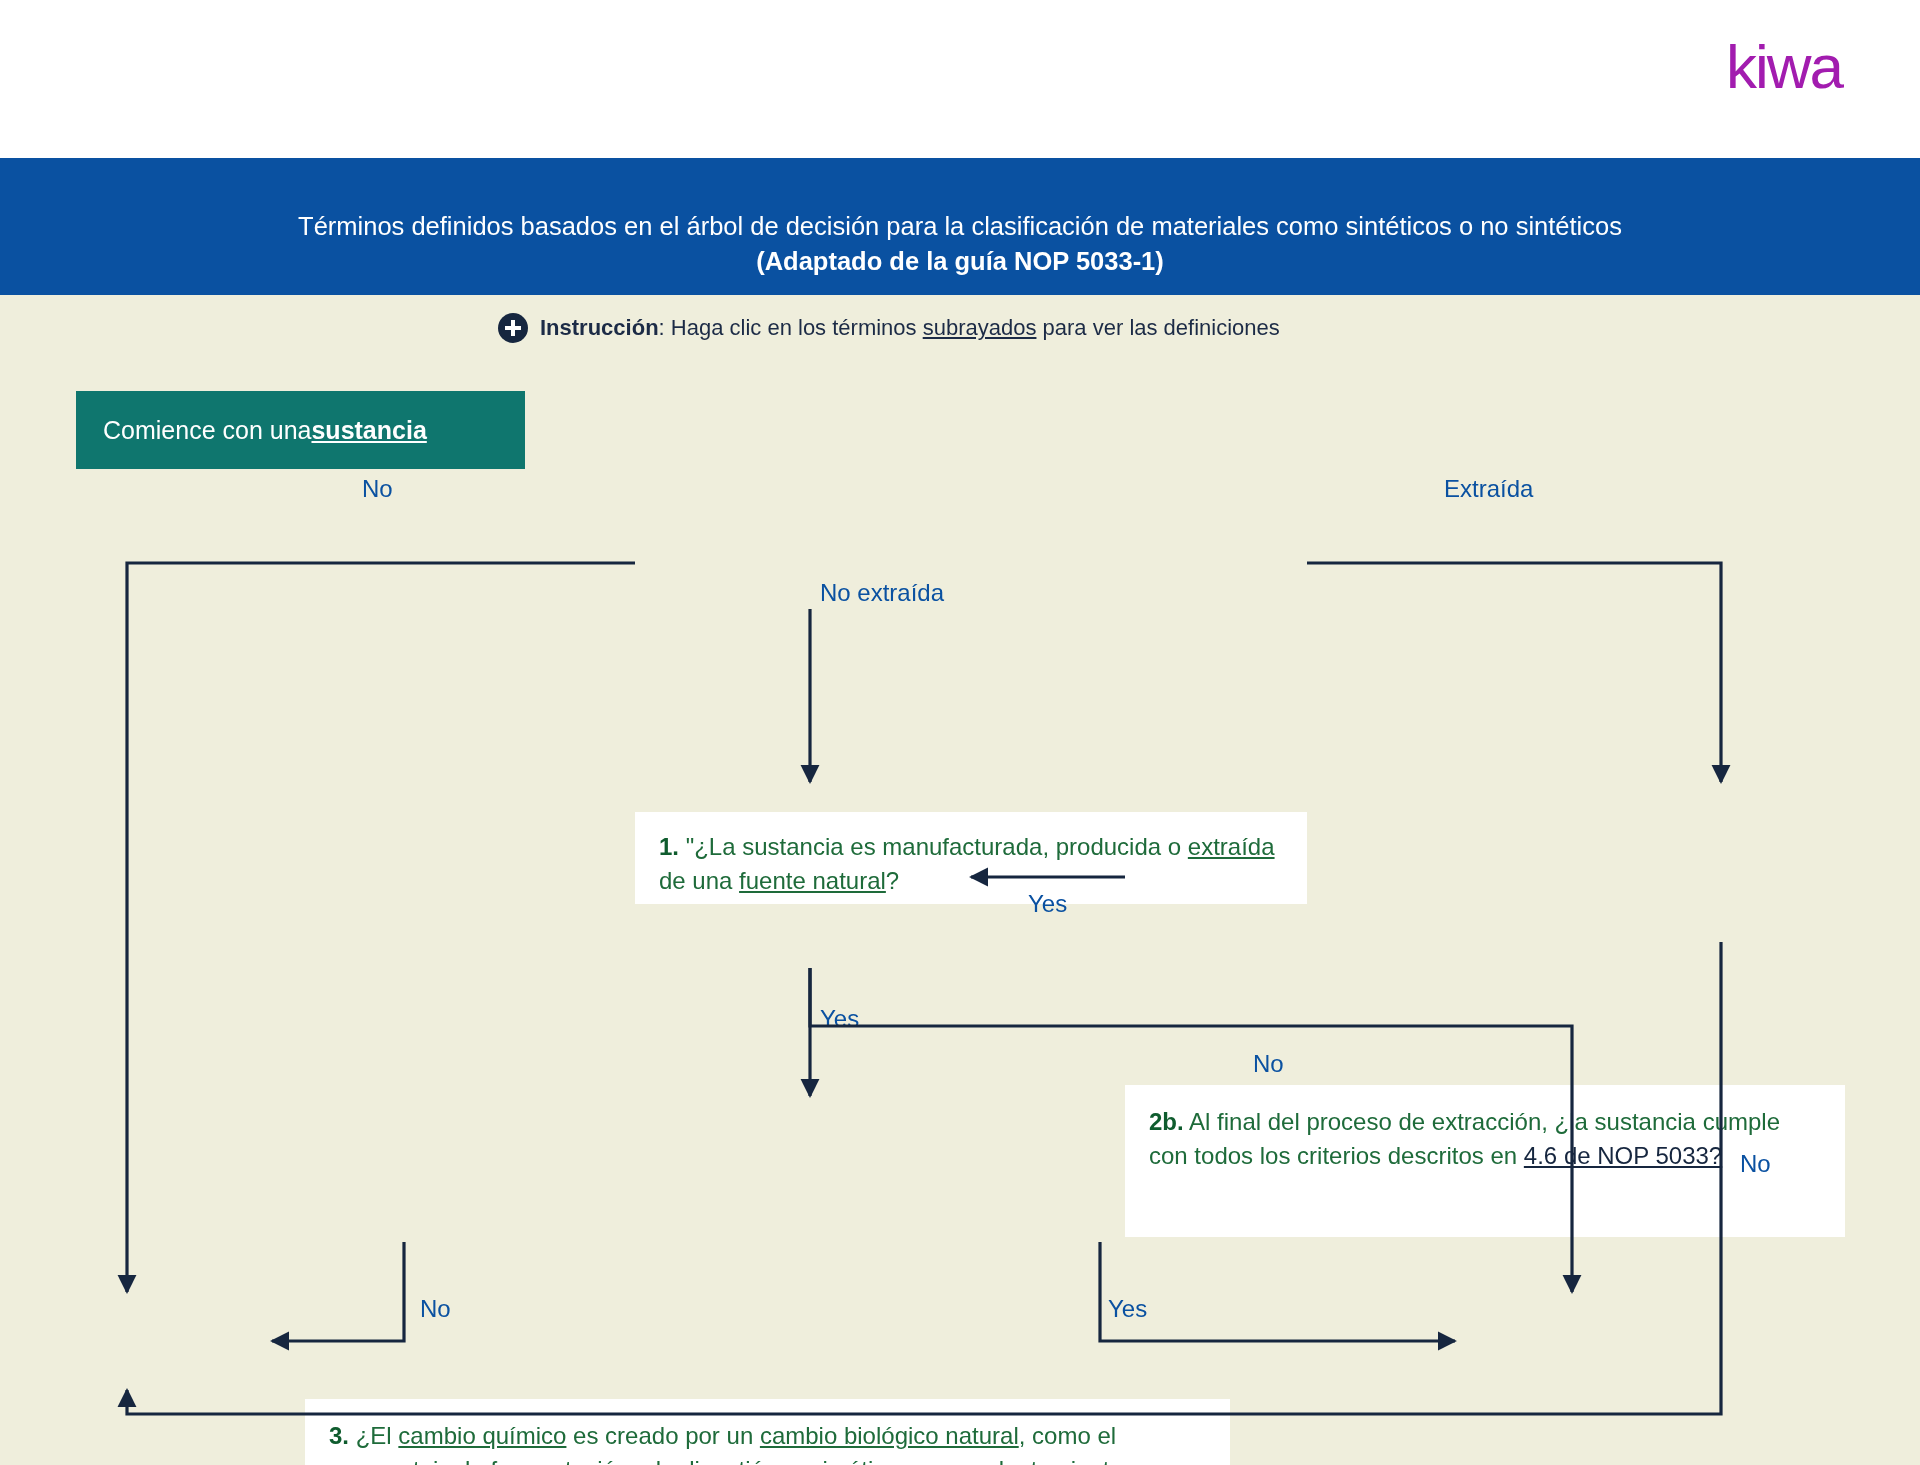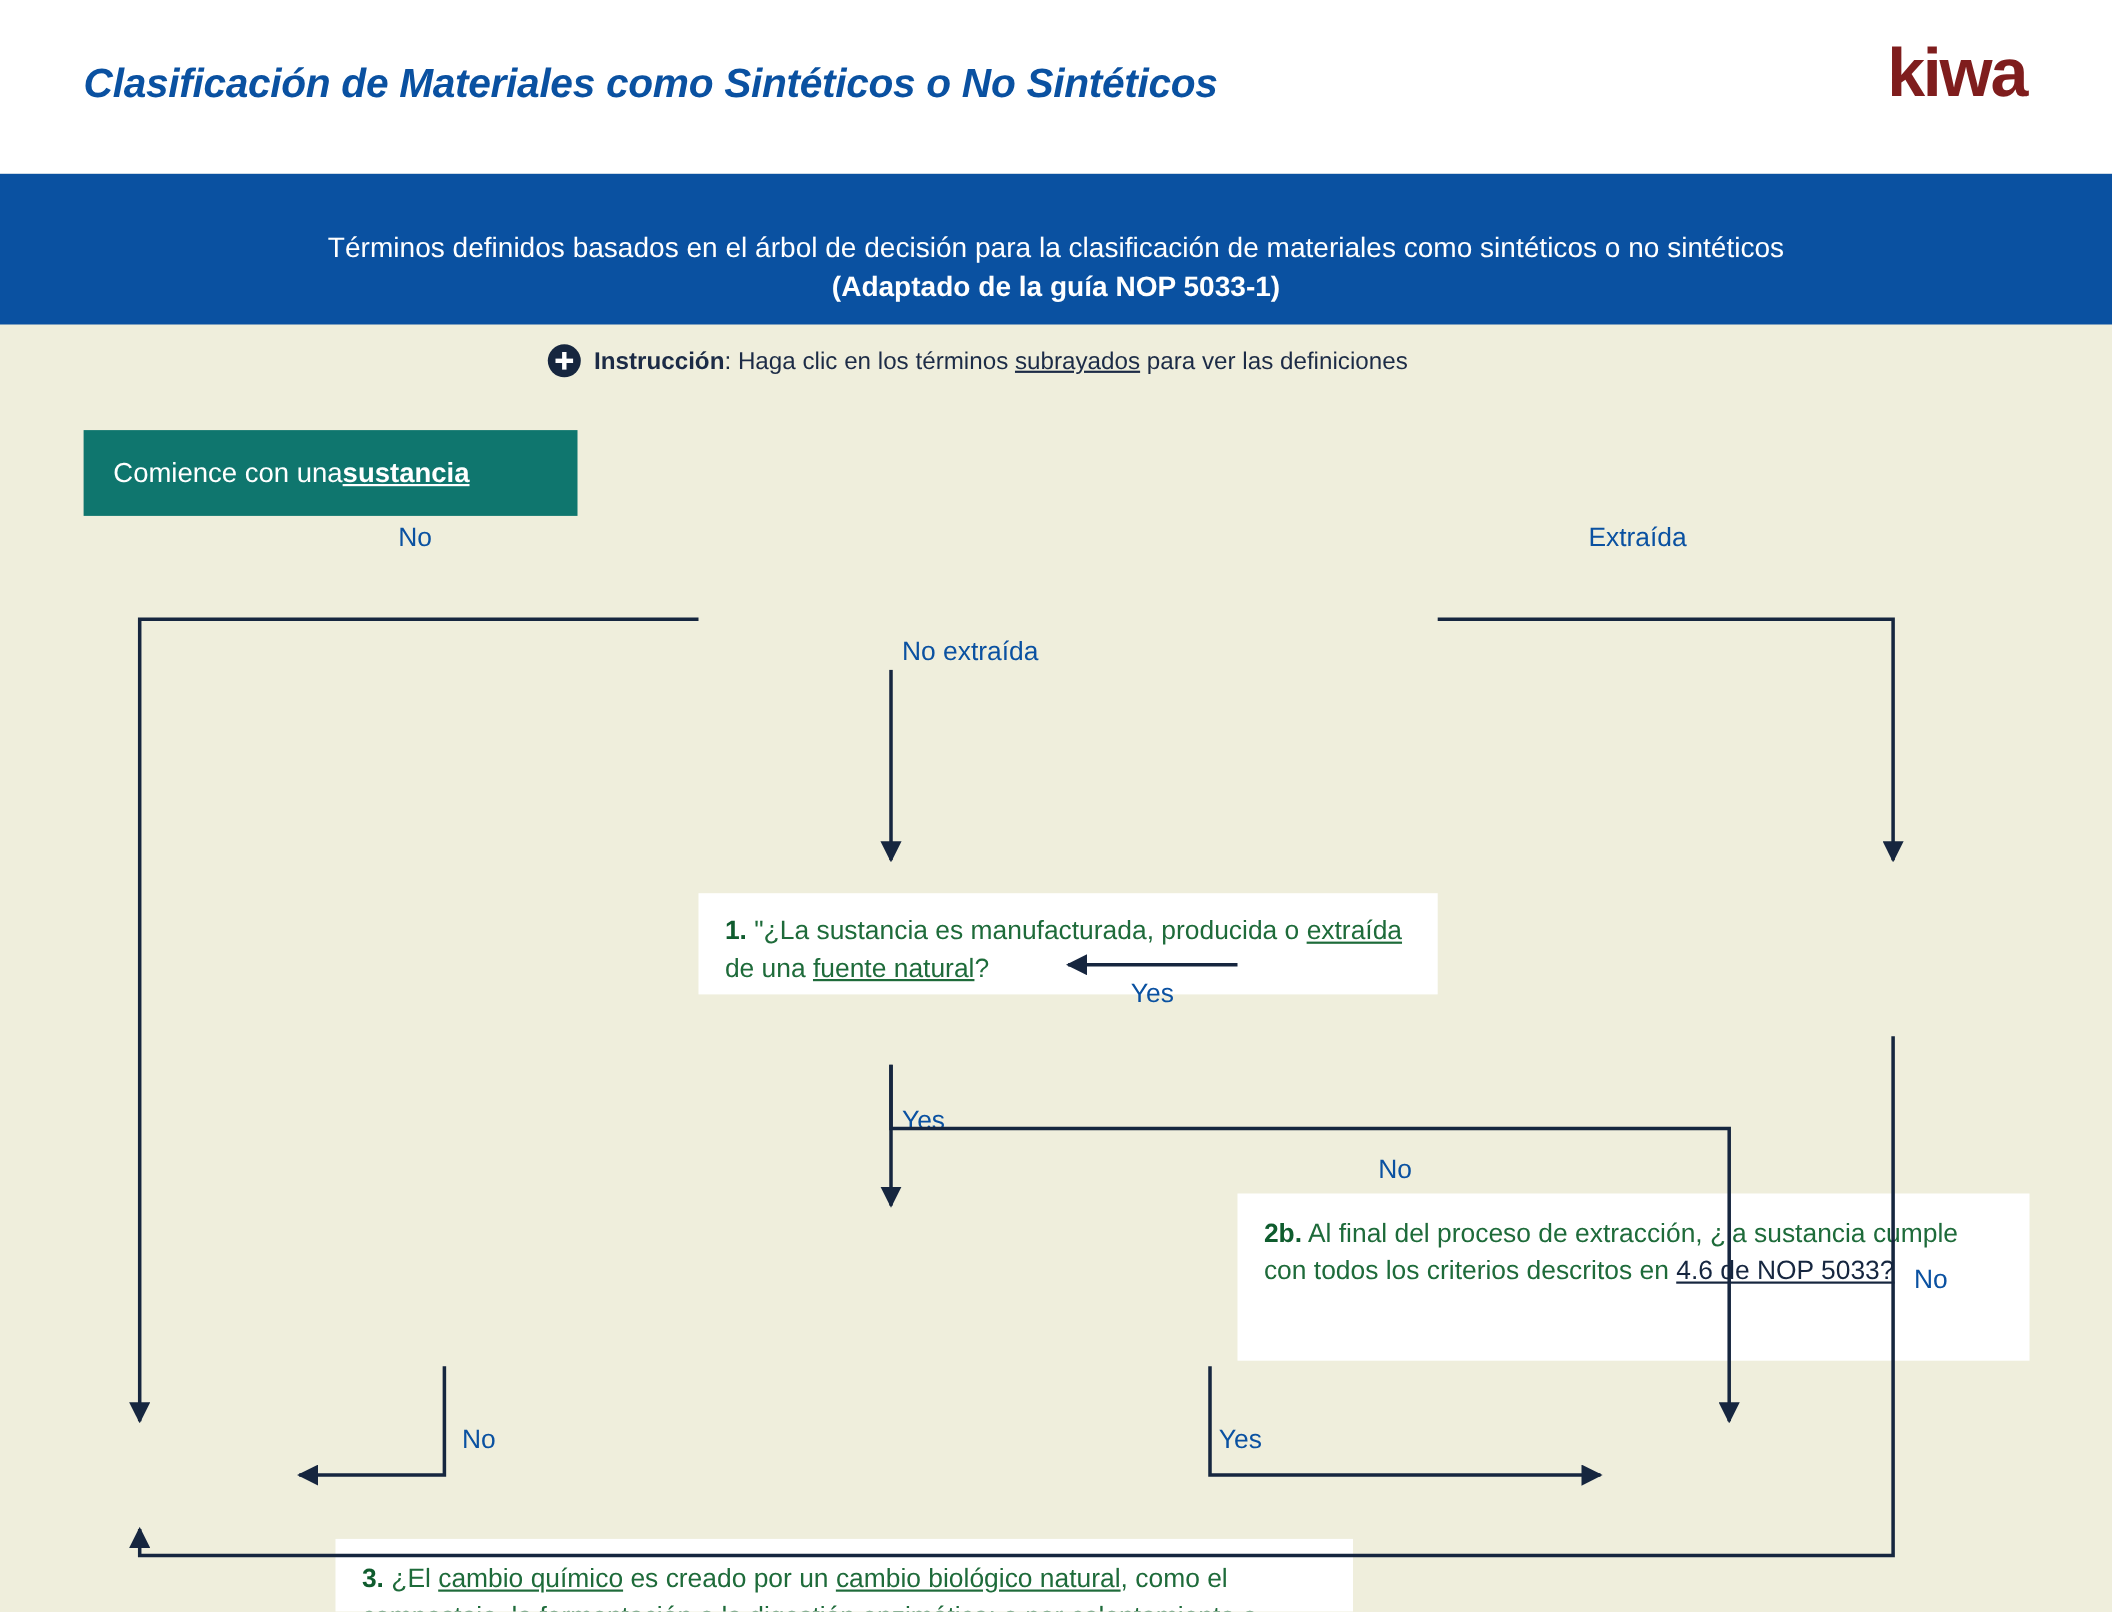--- a/index.html
+++ b/index.html
@@ -16,21 +16,21 @@
     position:absolute; left:0; top:0; width:1920px; height:158px;
     background:#ffffff;
   }
   .header-title {
     position:absolute; left:76px; top:55px;
     font-size:37px; font-weight:bold; font-style:italic;
     color:#0A51A1; letter-spacing:-0.3px; white-space:nowrap;
   }
   .logo {
     position:absolute; right:78px; top:36px;
-    font-size:62px; font-weight:bold; color:#7f1d1d;
+    font-size:62px; font-weight:normal; color:#a21caf;
     letter-spacing:-2px; line-height:1;
   }
   
   .banner {
     position:absolute; left:0; top:158px; width:1920px; height:171px;
     background:#0A51A1; color:#ffffff;
     display:flex; flex-direction:column;
     align-items:center; justify-content:center;
   }
   .banner-line1 { font-size:25.5px; line-height:1.35; }
@@ -83,21 +83,20 @@
   .elabel {
     position:absolute; color:#0A51A1; font-size:24px; white-space:nowrap;
   }
   
   .wires { position:absolute; left:0; top:0; width:1920px; height:1465px; pointer-events:none; }
 </style>
 </head>
 <body>
 
 <div class="header">
-  <div class="header-title">Clasificación de Materiales como Sintéticos o No Sintéticos</div>
   <div class="logo">kiwa</div>
 </div>
 
 <div class="banner">
   <div class="banner-line1">Términos definidos basados en el árbol de decisión para la clasificación de materiales como sintéticos o no sintéticos</div>
   <div class="banner-line2">(Adaptado de la guía NOP 5033-1)</div>
 </div>
 
 <div class="canvas">
 

